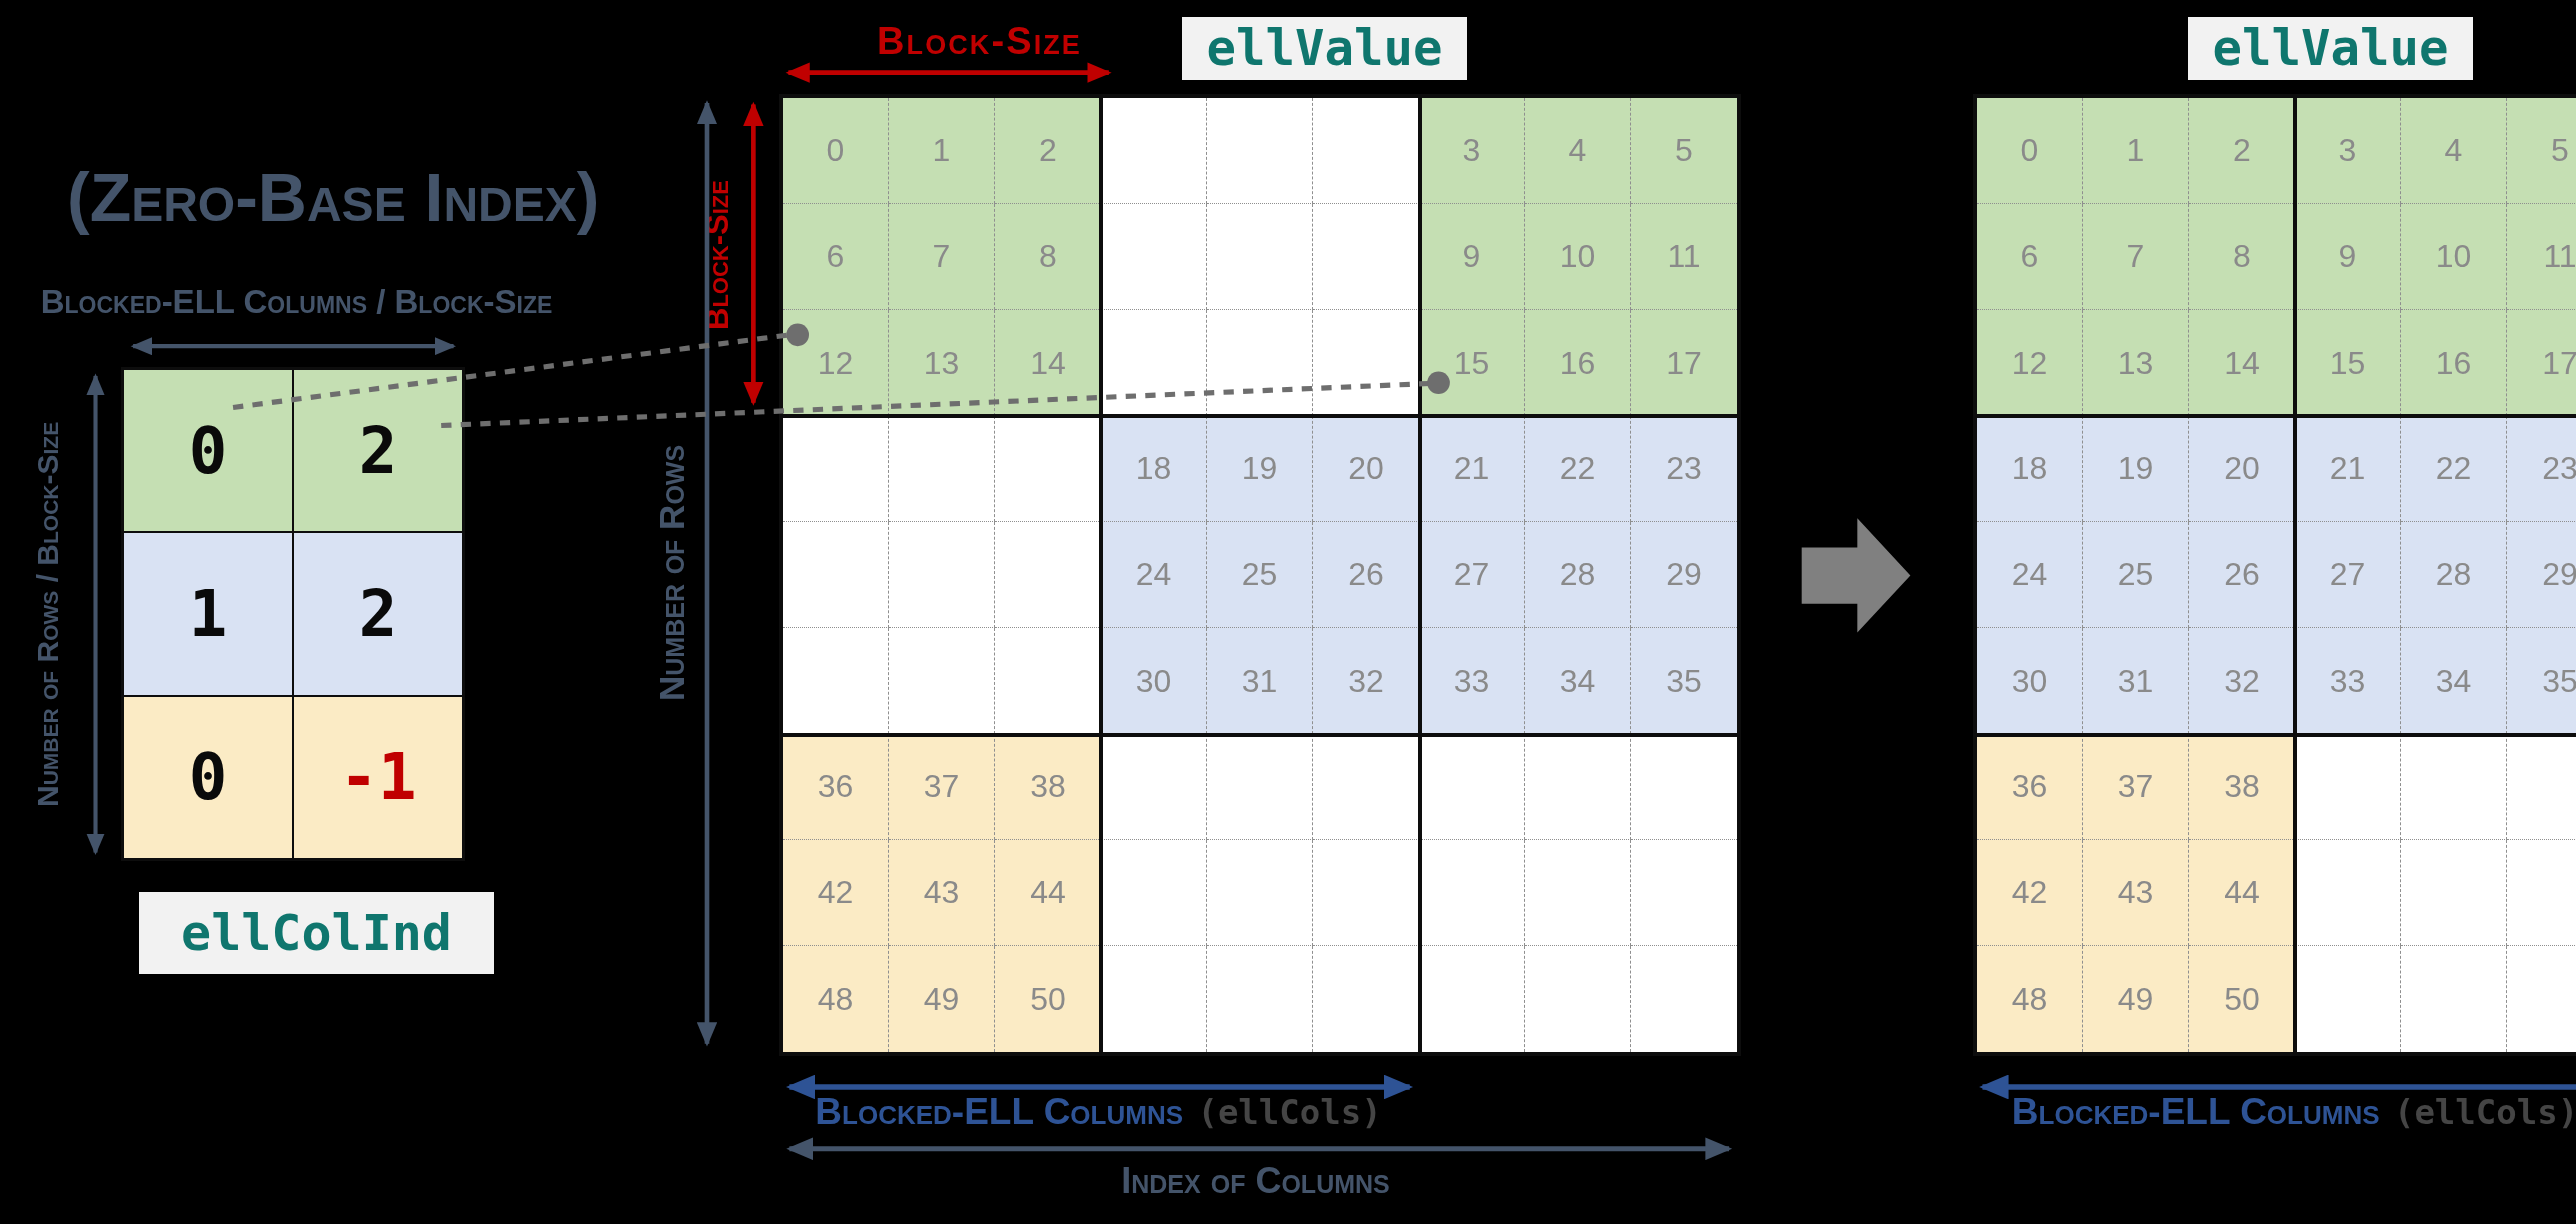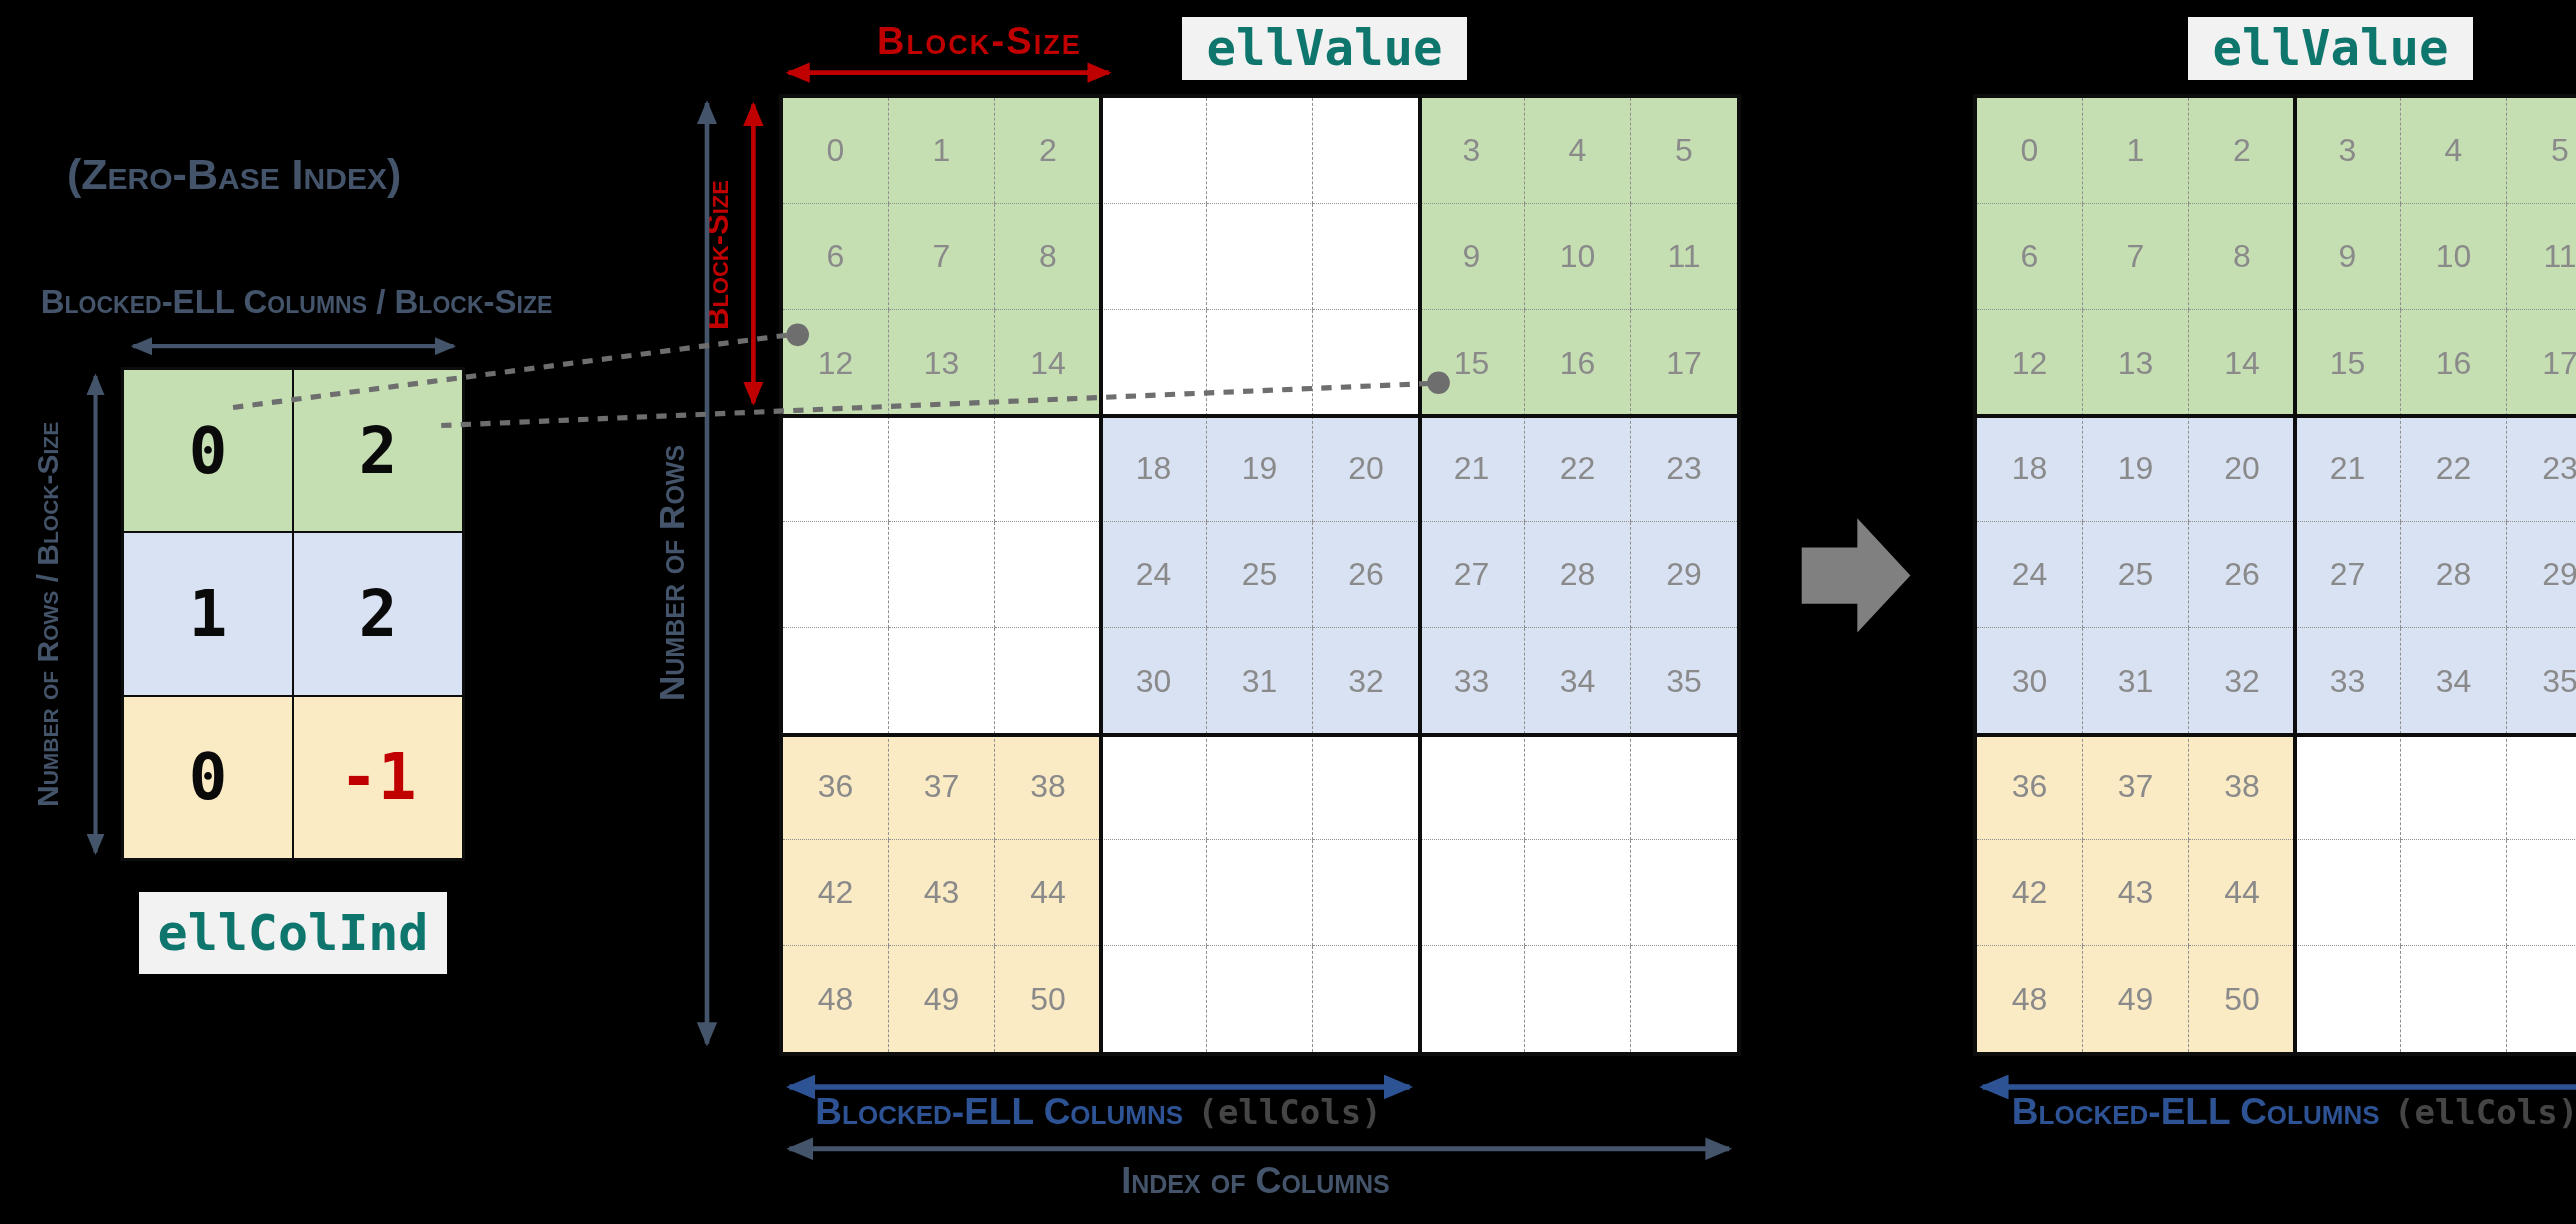--- a/index.html
+++ b/index.html
@@ -74,42 +74,42 @@
     <line x1="3848" y1="2110" x2="5052" y2="2110" stroke="#2E5395" stroke-width="11" marker-start="url(#m-blue)" marker-end="url(#m-blue)"></line>
 
     <line x1="452" y1="791" x2="1532" y2="650" stroke="#6E6E6E" stroke-width="10" stroke-dasharray="20 18"></line>
     <line x1="856" y1="826" x2="2784" y2="744" stroke="#6E6E6E" stroke-width="10" stroke-dasharray="20 18"></line>
     <circle cx="1548" cy="650" r="22" fill="#6E6E6E"></circle>
     <circle cx="2792" cy="743" r="22" fill="#6E6E6E"></circle>
 
     <polygon points="3497,1063 3605,1063 3605,1006 3708,1117 3605,1228 3605,1172 3497,1172" fill="#808080"></polygon>
   </svg>
 
-  <div class="abs sc" style="left:67px;top:150px;font-size:43px;white-space:nowrap;">(Zero-Base Index)</div>
+  <div class="abs sc" style="left:67px;top:158px;font-size:68px;white-space:nowrap;">(Zero-Base Index)</div>
 
   <div class="abs sc" style="left:15.5px;top:283px;width:562px;font-size:33px;text-align:center;white-space:nowrap;">Blocked-ELL Columns / Block-Size</div>
 
   <div class="abs sc vtext center" style="left:14.4px;top:367px;width:67px;height:494px;font-size:30px;">Number of Rows / Block-Size</div>
 
   <div id="left-table" class="abs" style="left:121px;top:367px;width:344px;height:494px;">
       <div class="trow">
         <div class="tcell" style="background: rgb(197, 223, 179);">0</div>
         <div class="tcell" style="background: rgb(197, 223, 179);">2</div>
       </div>
       <div class="trow">
         <div class="tcell" style="background: rgb(217, 226, 243);">1</div>
         <div class="tcell" style="background: rgb(217, 226, 243);">2</div>
       </div>
       <div class="trow">
         <div class="tcell" style="background: rgb(251, 235, 197);">0</div>
         <div class="tcell hl" style="background: rgb(251, 235, 197);">-1</div>
       </div>
     </div>
 
-  <div class="abs labelbox mono center" style="left:139px;top:892px;width:308px;height:82px;font-size:50px;">ellColInd</div>
+  <div class="abs labelbox mono center" style="left:139px;top:892px;width:355px;height:82px;font-size:50px;">ellColInd</div>
 
   <div class="abs sc" style="left:835px;top:19.6px;width:289px;font-size:38px;letter-spacing:2.1px;text-align:center;color:var(--red);white-space:nowrap;">Block-Size</div>
 
   <div class="abs sc vtext center" style="left:689px;top:106px;width:58px;height:299px;font-size:31px;color:var(--red);">Block-Size</div>
 
   <div class="abs labelbox mono center" style="left:1182px;top:17px;width:285px;height:63px;font-size:49px;">ellValue</div>
 
   <div id="main-grid" class="grid" style="left: 779px; top: 94px; grid-template-columns: repeat(9, 106px);">
       <div class="gcell br bb" style="background: rgb(197, 223, 179);">0</div>
       <div class="gcell br bb" style="background: rgb(197, 223, 179);">1</div>

